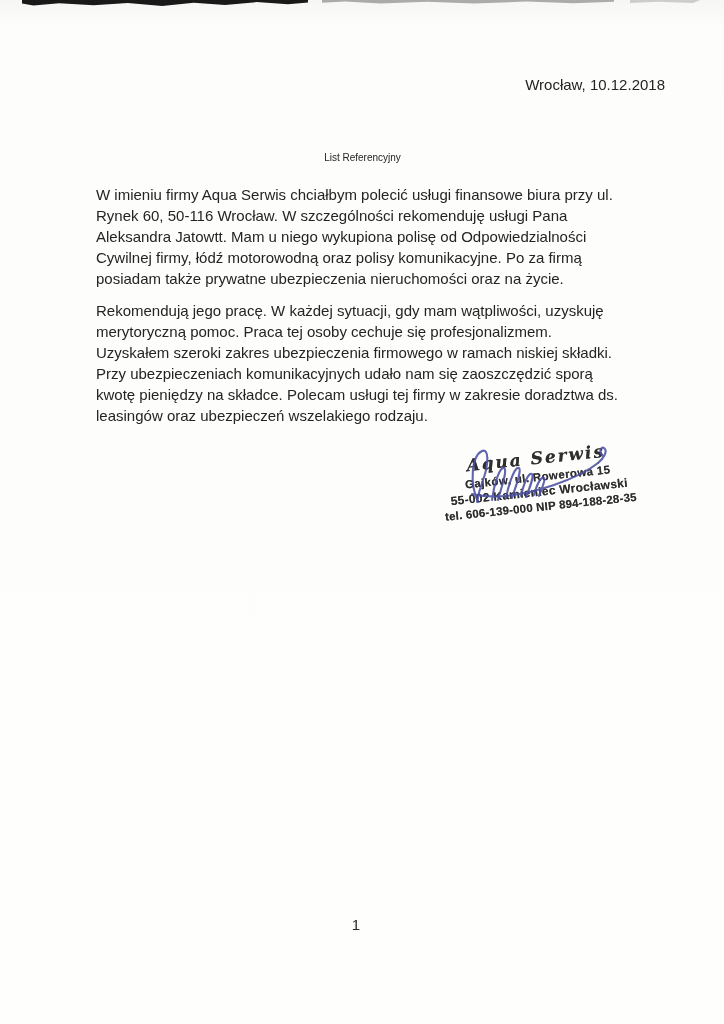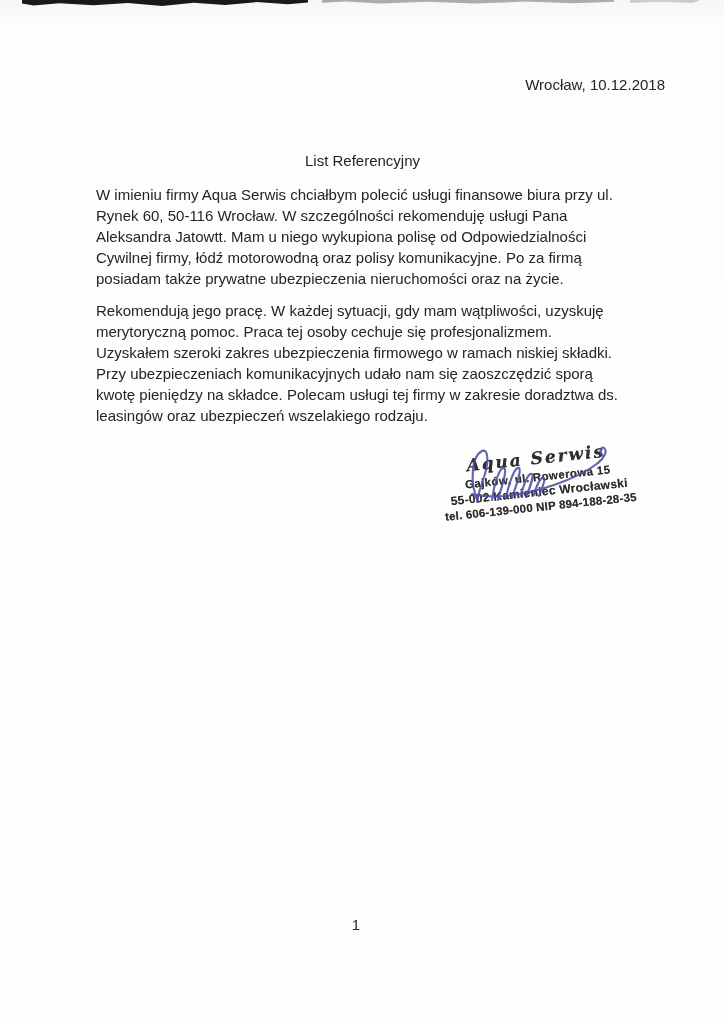--- a/index.html
+++ b/index.html
@@ -52,21 +52,21 @@
     right: 107px;
     font-size: 15px;
     color: #242424;
   }
   .letter-title {
     position: absolute;
     top: 152px;
     left: 97px;
     width: 531px;
     text-align: center;
-    font-size: 15px;
+    font-size: 10px;
     color: #242424;
   }
   .letter-body {
     position: absolute;
     top: 184px;
     left: 96px;
     width: 531px;
     font-size: 15px;
     line-height: 21px;
     color: #242424;

